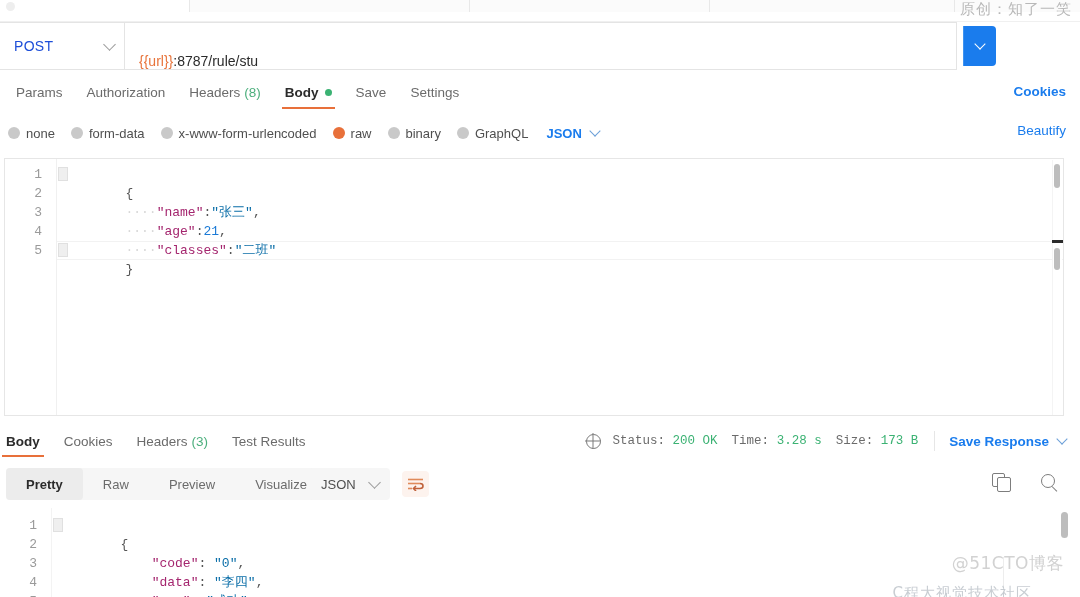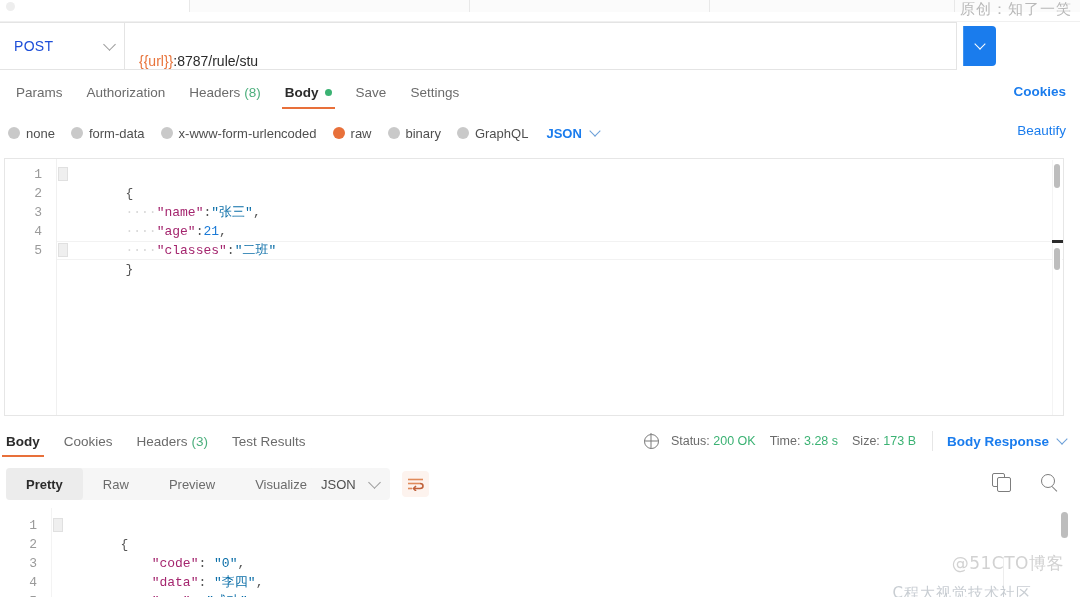--- a/index.html
+++ b/index.html
@@ -180,21 +180,21 @@
   .rsp.active { color: #2b2b2b; font-weight: 700; }
   .rsp.active::after {
     content: ""; position: absolute; left: 8px; right: 8px; bottom: -3px;
     height: 2px; background: #e8703a;
   }
   .rsp .cnt { color: #4caf7d; margin-left: 4px; }
   .meta {
     position: absolute; right: 14px; top: 3px; display: flex; align-items: center;
     font-size: 12.5px; color: #6b6b6b; white-space: nowrap;
   }
-  .meta .item { margin-right: 14px; }
+  .meta .item { margin-right: 14px; font-family: Liberation Mono, monospace; }
   .meta .val { color: #3bb273; }
   .globe {
     width: 15px; height: 15px; border: 1.3px solid #7a7a7a; border-radius: 50%;
     margin-right: 12px; position: relative;
   }
   .globe::before {
     content: ""; position: absolute; left: 50%; top: -1.3px; bottom: -1.3px; width: 0;
     border-left: 1.3px solid #7a7a7a; transform: translateX(-50%);
   }
   .globe::after {
@@ -422,21 +422,21 @@
       <div class="rsp">
           <span>Test Results</span>
         </div>
     </div>
     <div class="meta">
       <span class="globe"></span>
       <span class="item"><span>Status:</span> <span class="val">200 OK</span></span>
       <span class="item"><span>Time:</span> <span class="val">3.28 s</span></span>
       <span class="item"><span>Size:</span> <span class="val">173 B</span></span>
       <span class="divider-v"></span>
-      <span class="saveresp">Body Response</span>
+      <span class="saveresp">Save Response</span>
       <span class="saveresp-chev"></span>
     </div>
   </div>
 
   <div class="fmtbar">
     <div class="pillgroup">
       <div class="pill active">Pretty</div>
       <div class="pill">Raw</div>
       <div class="pill">Preview</div>
       <div class="pill">Visualize</div>

